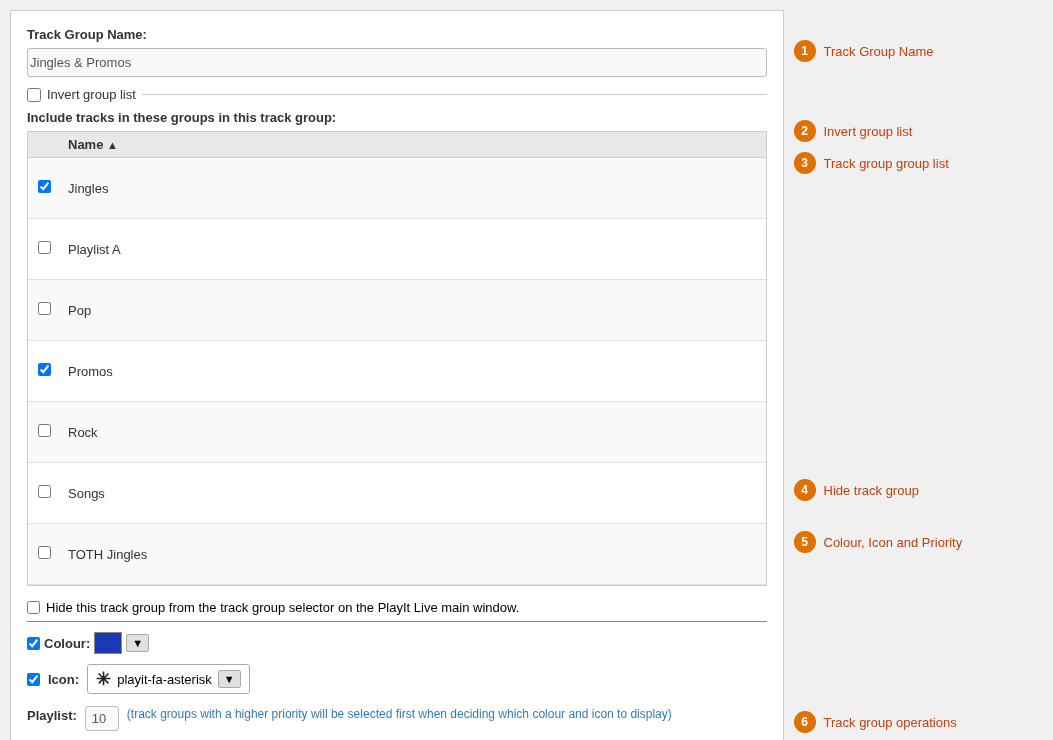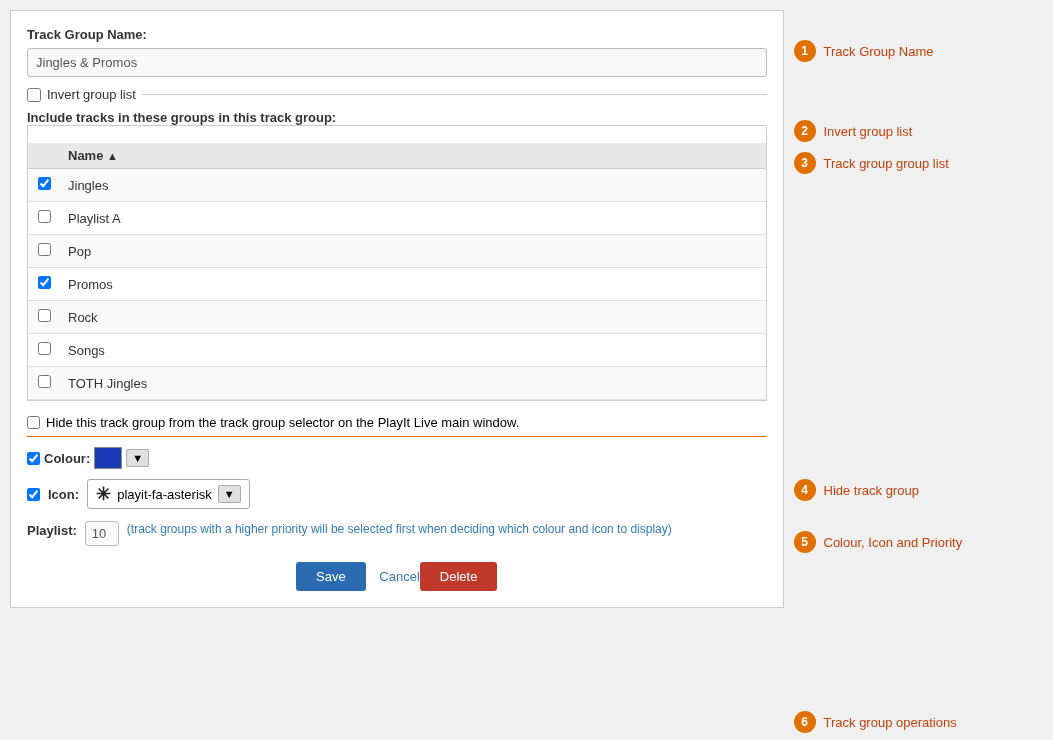--- a/index.html
+++ b/index.html
@@ -29,21 +29,21 @@
       position: relative;
     }
     .field-label {
       font-weight: bold;
       color: #333;
       margin-bottom: 6px;
       display: block;
     }
     .text-input {
       width: 100%;
-      padding: 6px 8px;
+      padding: 6px 2px;
       border: 1px solid #bbb;
       border-radius: 3px;
       font-size: 13px;
       color: #555;
       background: #f9f9f9;
       margin-bottom: 10px;
     }
     .checkbox-row {
       display: flex;
       align-items: center;
@@ -54,51 +54,51 @@
       width: 14px;
       height: 14px;
     }
     .checkbox-row label {
       font-size: 13px;
       color: #333;
     }
     .include-label {
       font-weight: bold;
       color: #333;
+      margin-bottom: 6px;
       display: block;
     }
     .group-table-wrapper {
       border: 1px solid #ccc;
       background: #fff;
       margin-bottom: 14px;
     }
     .group-table {
       width: 100%;
       border-collapse: collapse;
-      margin-top: 17px;
     }
     .group-table thead tr th {
       background: #e8e8e8;
       border-bottom: 1px solid #ccc;
       padding: 5px 8px;
       text-align: left;
       font-size: 13px;
       color: #333;
     }
     .group-table tbody tr {
       border-bottom: 1px solid #e0e0e0;
     }
     .group-table tbody tr:nth-child(odd) {
       background: #f9f9f9;
     }
     .group-table tbody tr:nth-child(even) {
       background: #ffffff;
     }
     .group-table tbody tr td {
-      padding: 8px 8px;
+      padding: 22px 8px;
       font-size: 13px;
       color: #333;
     }
     .group-table tbody tr td:first-child {
       width: 32px;
       text-align: center;
     }
     .hide-row {
       display: flex;
       align-items: center;

